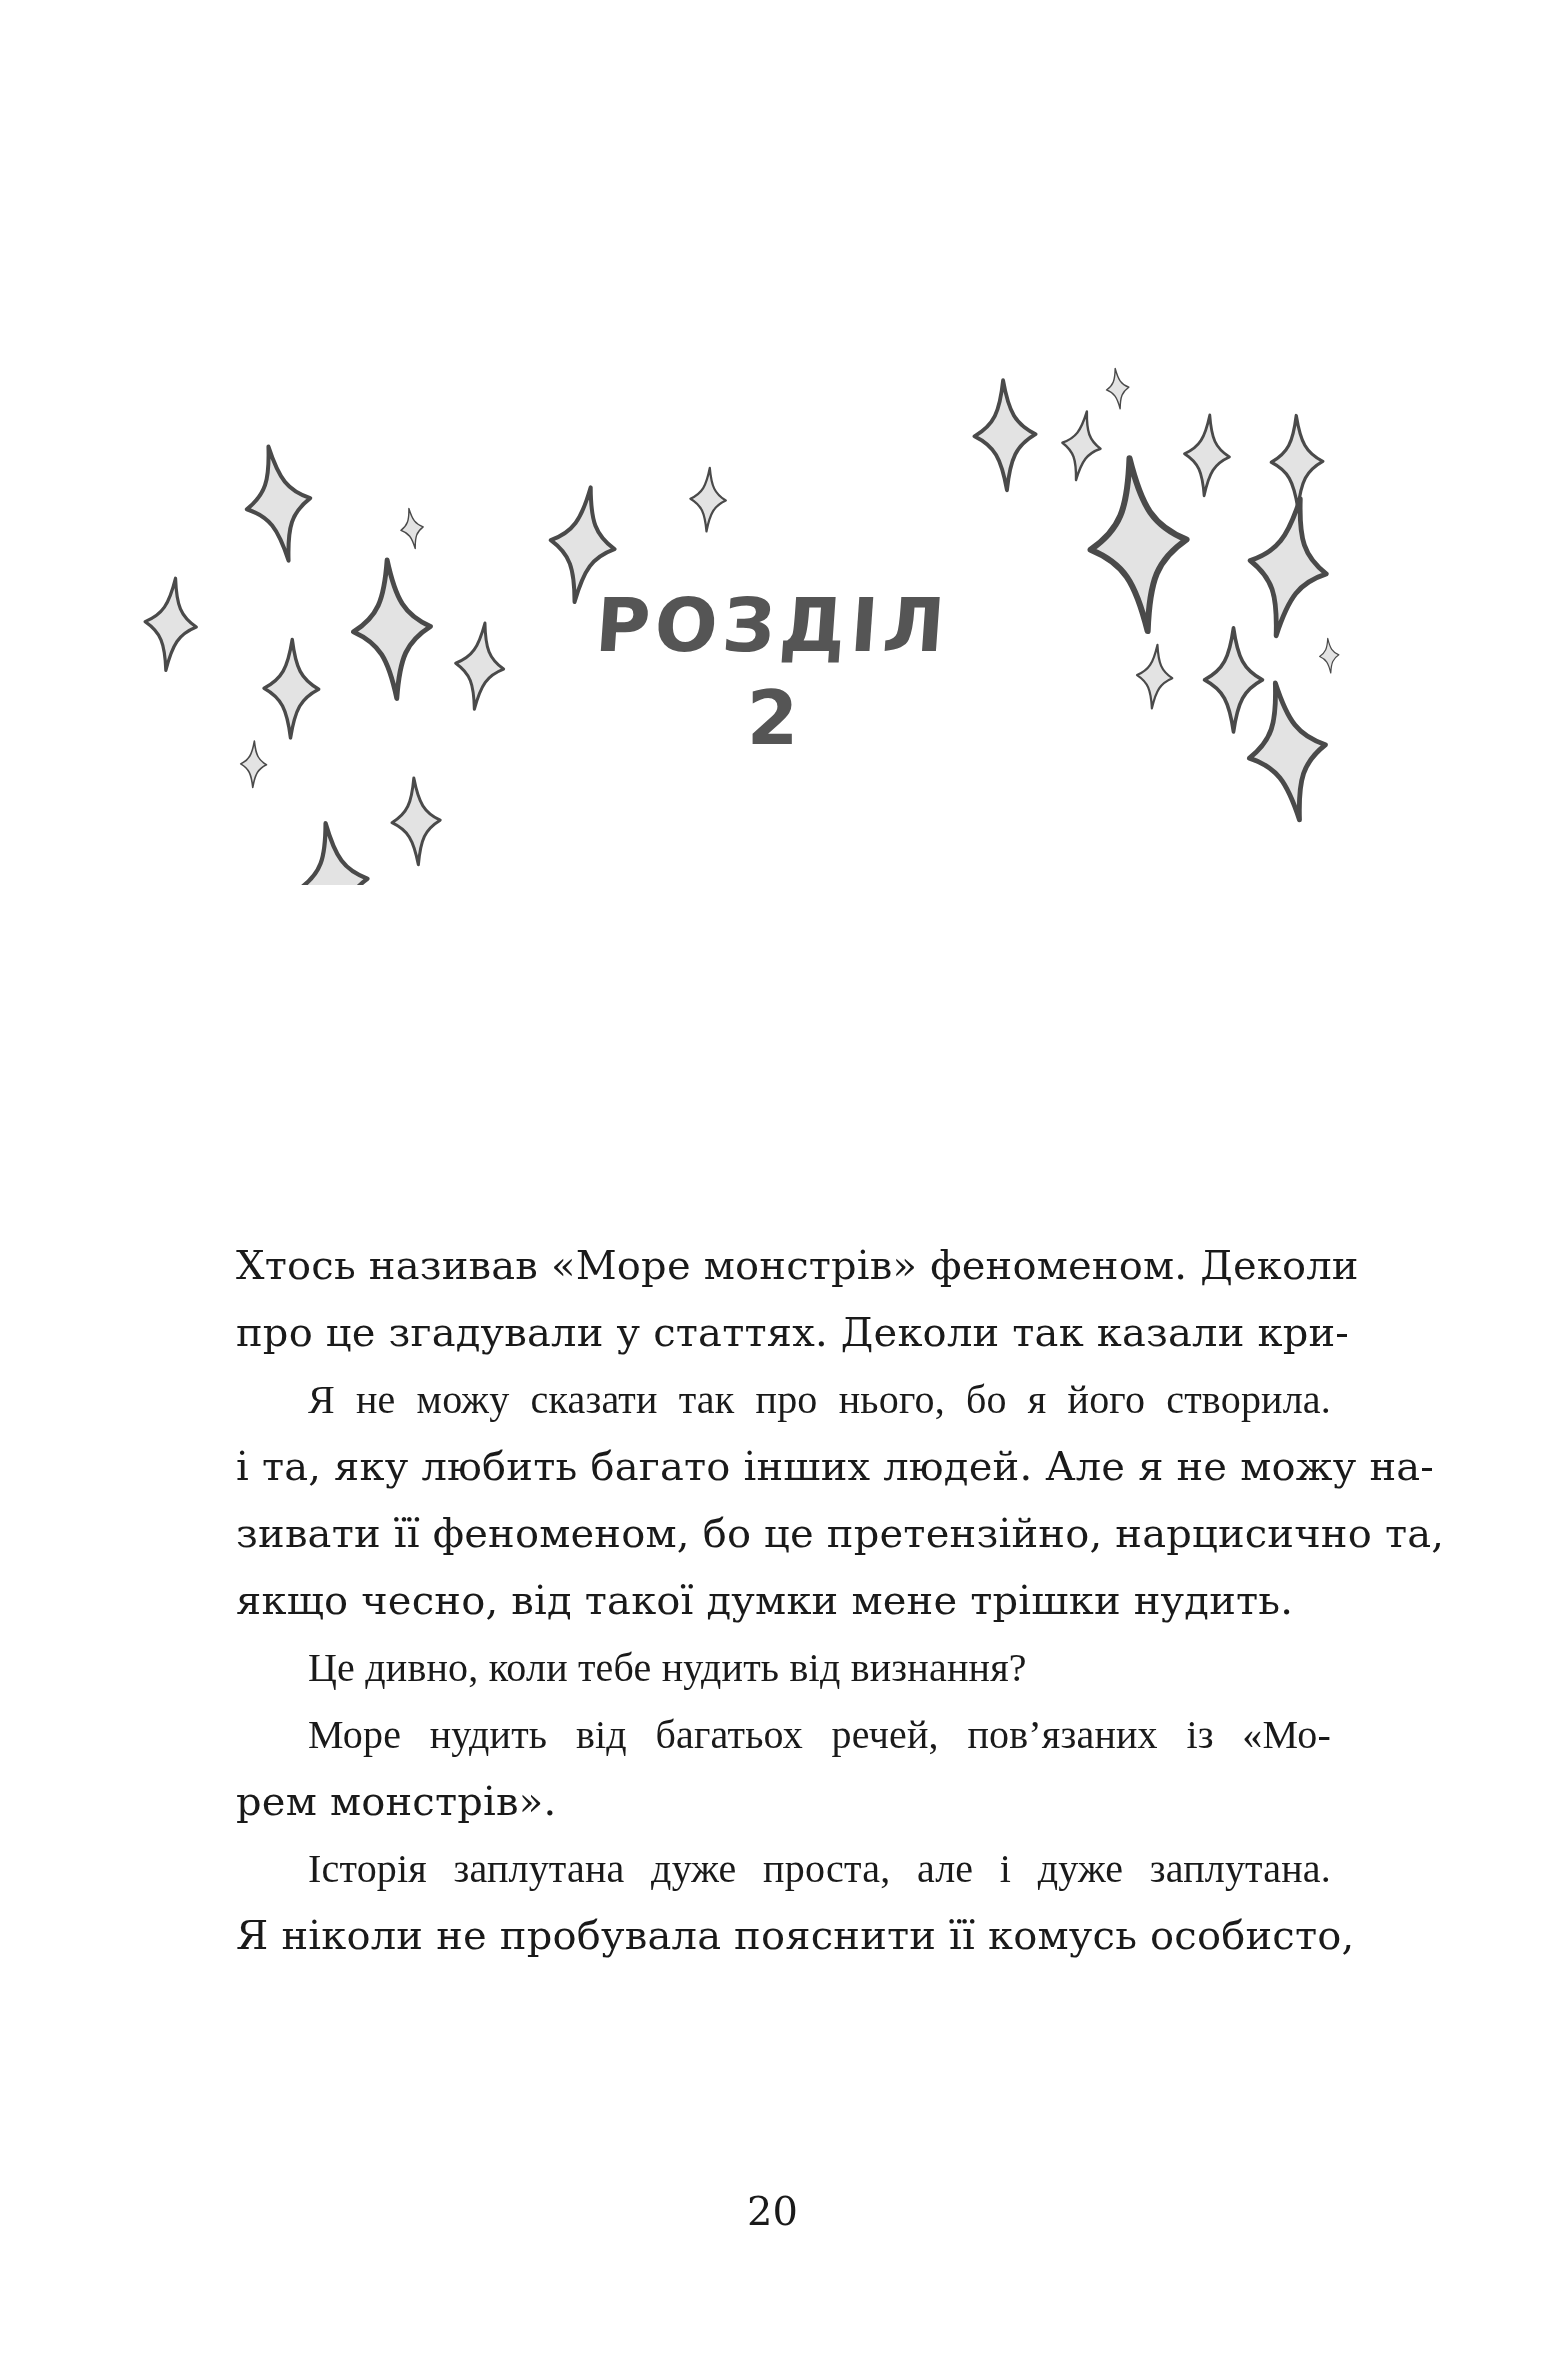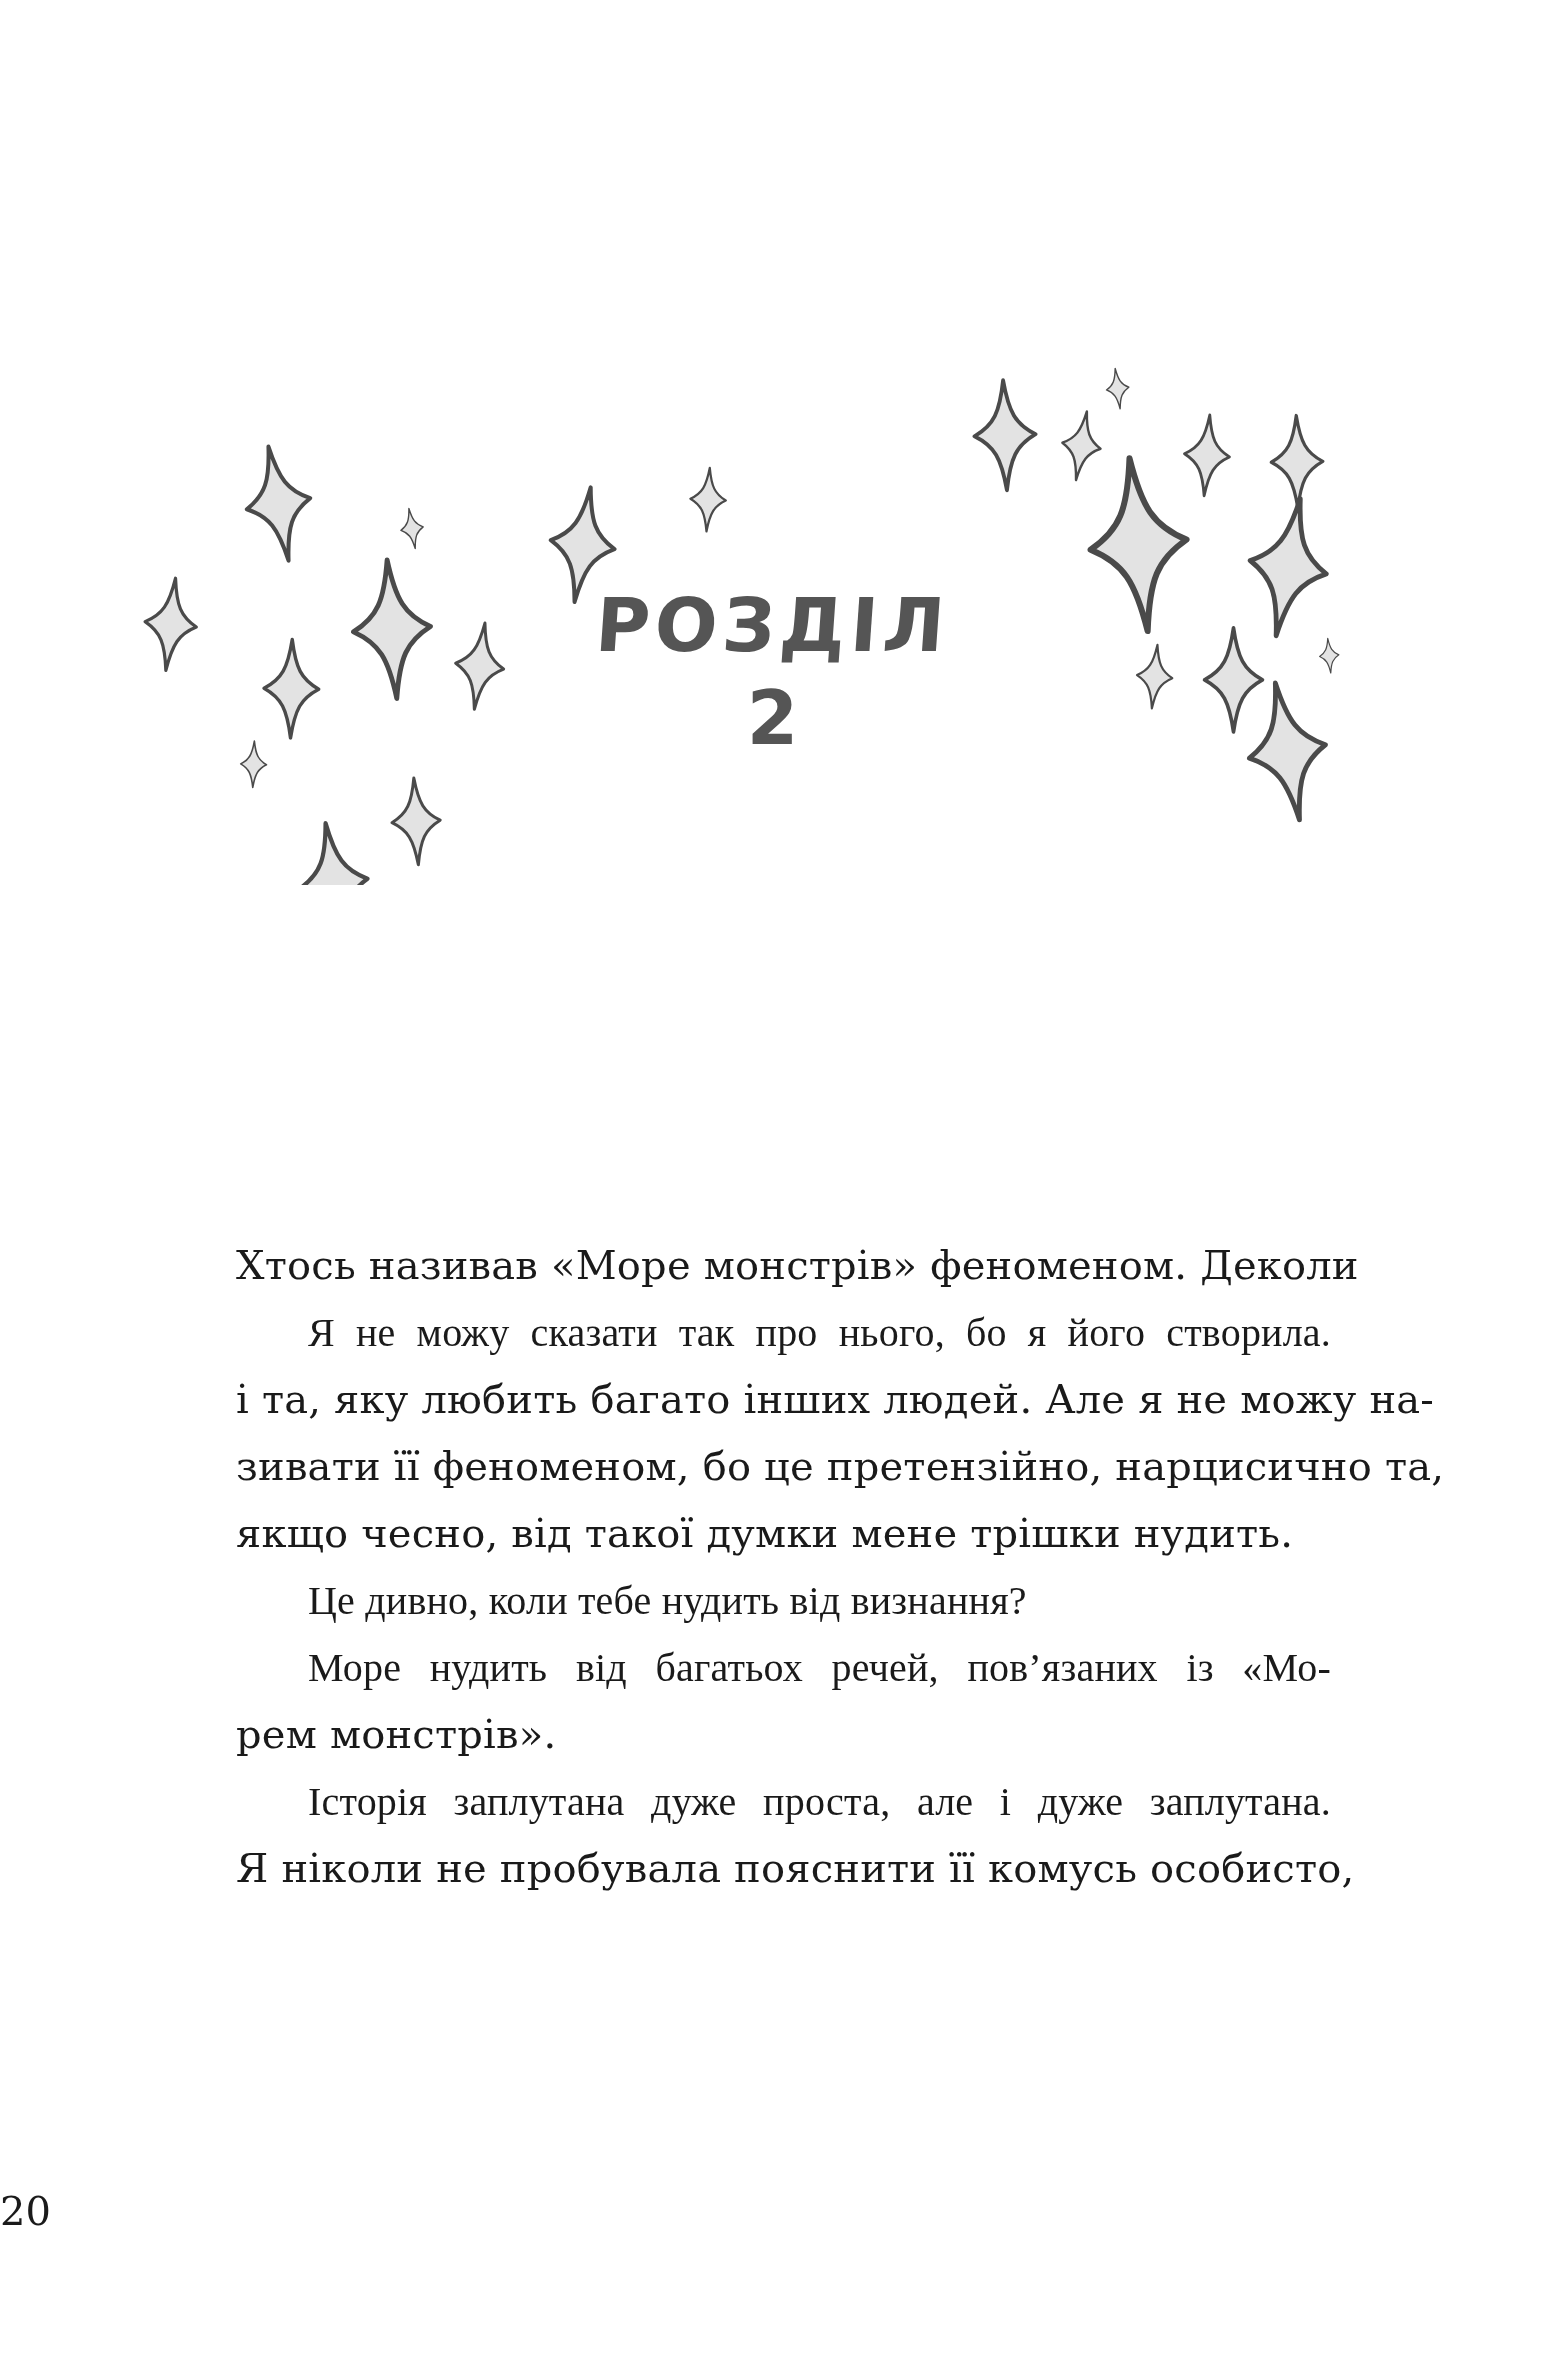--- a/index.html
+++ b/index.html
@@ -13,21 +13,21 @@
     font-family: "DejaVu Sans", sans-serif; font-weight: bold; color: #555555;
   }
   .chapter-word { display: block; font-size: 74px; line-height: 89px; letter-spacing: 4.8px;
                   transform: skewX(-4deg); }
   .chapter-num { display: block; font-size: 74px; line-height: 80px; margin-top: 8px; }
   .body-text { position: absolute; left: 204px; width: 1127px; top: 1232px; }
   .line { font-size: 40px; line-height: 67px; height: 67px; white-space: nowrap;
           text-align: justify; text-align-last: justify; letter-spacing: 0.2px; margin-left: 32px; }
   .line.last { text-align-last: left; }
   .line.indent { padding-left: 72px; font-family: Liberation Serif, serif; }
-  .page-number { position: absolute; left: 0; width: 1545px; top: 2183px; text-align: left;
+  .page-number { position: absolute; left: 0; width: 1545px; top: 2183px; text-align: center;
                  font-size: 40px; line-height: 56px; }
 </style>
 </head>
 <body>
 
 <div class="page">
   <svg class="stars" viewBox="0 0 1920 1100" xmlns="http://www.w3.org/2000/svg">
       <g class="star" transform="translate(346,626) rotate(-10) scale(1)">
         <path d="M0,-72 C6,-30 14,-14 40,0 C14,14 6,30 0,72 C-6,30 -14,14 -40,0 C-14,-14 -6,-30 0,-72 Z" fill="#e3e3e3" stroke="#4a4a4a"></path>
       </g>
@@ -96,20 +96,21 @@
       </g>
     </svg>
 
   <div class="chapter-title">
     <span class="chapter-word">РОЗДІЛ</span>
     <span class="chapter-num">2</span>
   </div>
 
   <div class="body-text" id="body-text">
       <div class="line">Хтось називав «Море монстрів» феноменом. Деколи</div>
+      <div class="line">про це згадували у статтях. Деколи так казали кри-</div>
       <div class="line indent">Я не можу сказати так про нього, бо я його створила.</div>
       <div class="line">і та, яку любить багато інших людей. Але я не можу на-</div>
       <div class="line">зивати її феноменом, бо це претензійно, нарцисично та,</div>
       <div class="line last">якщо чесно, від такої думки мене трішки нудить.</div>
       <div class="line indent last">Це дивно, коли тебе нудить від визнання?</div>
       <div class="line indent">Море нудить від багатьох речей, пов’язаних із «Мо-</div>
       <div class="line last">рем монстрів».</div>
       <div class="line indent">Історія заплутана дуже проста, але і дуже заплутана.</div>
       <div class="line">Я ніколи не пробувала пояснити її комусь особисто,</div>
     </div>

